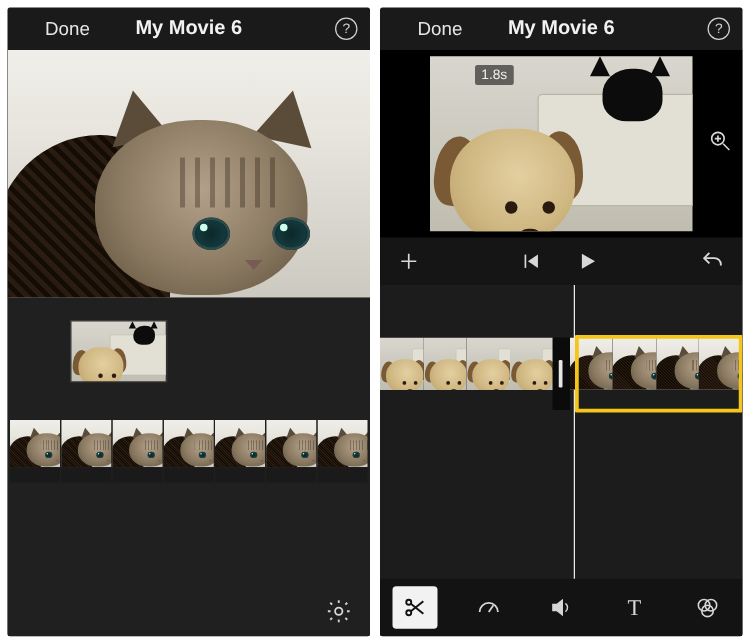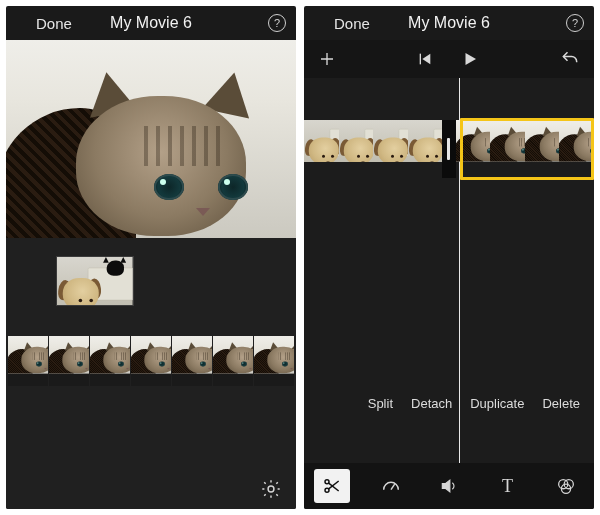--- a/index.html
+++ b/index.html
@@ -26,21 +26,21 @@
   
   .hdr {
     height: 34px;
     display: flex;
     align-items: center;
     justify-content: space-between;
     padding: 0 10px;
     color: #e6e6e6;
     font-size: 15px;
   }
-  .hdr .title { font-weight: 400; font-size: 16px; color: #f2f2f2; }
+  .hdr .title { font-weight: 700; font-size: 16px; color: #f2f2f2; }
   .hdr .left, .hdr .right {
     min-width: 46px;
     display: flex;
     align-items: center;
     margin-left: 20px;
   }
   .hdr .right { justify-content: flex-end; }
   .help-circle {
     width: 18px; height: 18px; border: 1.5px solid #cfcfcf; border-radius: 50%;
     display: flex; align-items: center; justify-content: center;
@@ -396,20 +396,44 @@
 
 <div class="phone phone-right">
   <div class="hdr">
     <div class="left">Done</div>
     <div class="title">My Movie 6</div>
     <div class="right">
       <span class="help-circle">?</span>
     </div>
   </div>
 
+  <div class="preview right">
+    <div class="dog-scene">
+      <div class="couch"></div>
+      <div class="blackcat"></div>
+      <div class="dog">
+          <div class="dog-ear l"></div>
+          <div class="dog-ear r"></div>
+          <div class="dog-head">
+            <div class="dog-eye l"></div>
+            <div class="dog-eye r"></div>
+            <div class="dog-nose"></div>
+          </div>
+        </div>
+    </div>
+    <div class="time-badge">1.8s</div>
+    <div class="zoom-icon">
+      <svg width="20" height="20" viewBox="0 0 24 24" fill="none" stroke="#d8d8d8" stroke-width="1.6">
+          <circle cx="10" cy="10" r="6"></circle>
+          <line x1="15" y1="15" x2="21" y2="21"></line>
+          <line x1="10" y1="7" x2="10" y2="13"></line>
+          <line x1="7" y1="10" x2="13" y2="10"></line>
+        </svg>
+    </div>
+  </div>
 
   <div class="transport">
     <div class="ic">
       <svg width="18" height="18" viewBox="0 0 24 24" stroke="#d8d8d8" stroke-width="1.8">
           <line x1="12" y1="4" x2="12" y2="20"></line>
           <line x1="4" y1="12" x2="20" y2="12"></line>
         </svg>
     </div>
     <div class="center">
       <div class="ic">
@@ -554,26 +578,20 @@
                   <div class="cat-stripes"></div>
                   <div class="cat-eye l"></div>
                 </div>
               </div>
             </div>
           </div>
         </div>
     </div>
     <div class="selection"></div>
 
-    <div class="actions-row">
-      <span>Split</span>
-      <span>Detach</span>
-      <span>Duplicate</span>
-      <span>Delete</span>
-    </div>
   </div>
 
   <div class="toolrow">
     <div class="tool active">
       <svg width="20" height="20" viewBox="0 0 24 24" fill="none" stroke="#111" stroke-width="1.8">
           <circle cx="6" cy="7" r="2.4"></circle>
           <circle cx="6" cy="17" r="2.4"></circle>
           <line x1="8" y1="8.5" x2="20" y2="18"></line>
           <line x1="8" y1="15.5" x2="20" y2="6"></line>
         </svg>

